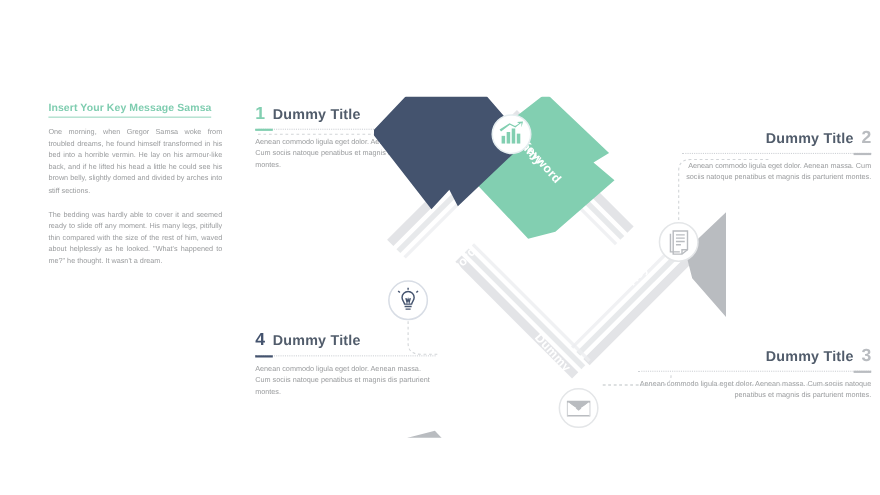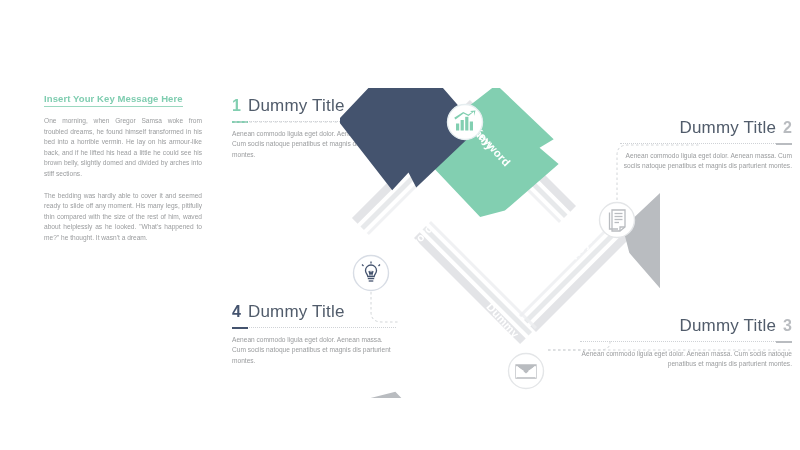--- a/index.html
+++ b/index.html
@@ -50,22 +50,22 @@
     align-items: baseline;
     gap: 7px;
     white-space: nowrap;
   }
   .step-num {
     font-size: 16px;
     font-weight: bold;
     line-height: 1;
   }
   .step-title {
-    font-size: 17px;
-    font-weight: normal;
+    font-size: 13px;
+    font-weight: bold;
     color: #515c6b;
     letter-spacing: .2px;
   }
   .step-rule {
     height: 0;
     border-top: 1px dotted #cfd2d6;
     margin-top: 5px;
     position: relative;
   }
   .step-rule::after {
@@ -127,21 +127,21 @@
     position: absolute;
     left: 0; top: 0;
     width: 800px; height: 450px;
     pointer-events: none;
   }
 </style>
 </head>
 <body>
 
 <div id="left-panel">
-  <div id="key-message-heading">Insert Your Key Message Here</div>
+  <div id="key-message-heading">Insert Your Key Message Samsa</div>
   <p class="body-par">One morning, when Gregor Samsa woke from troubled dreams, he found himself transformed in his bed into a horrible vermin. He lay on his armour-like back, and if he lifted his head a little he could see his brown belly, slightly domed and divided by arches into stiff sections.</p>
   <p class="body-par">The bedding was hardly able to cover it and seemed ready to slide off any moment. His many legs, pitifully thin compared with the size of the rest of him, waved about helplessly as he looked. "What's happened to me?" he thought. It wasn't a dream.</p>
 </div>
 
 <div class="step" id="step-1">
   <div class="step-head">
     <span class="step-num">1</span>
     <span class="step-title">Dummy Title</span>
   </div>
   <div class="step-rule"></div>

